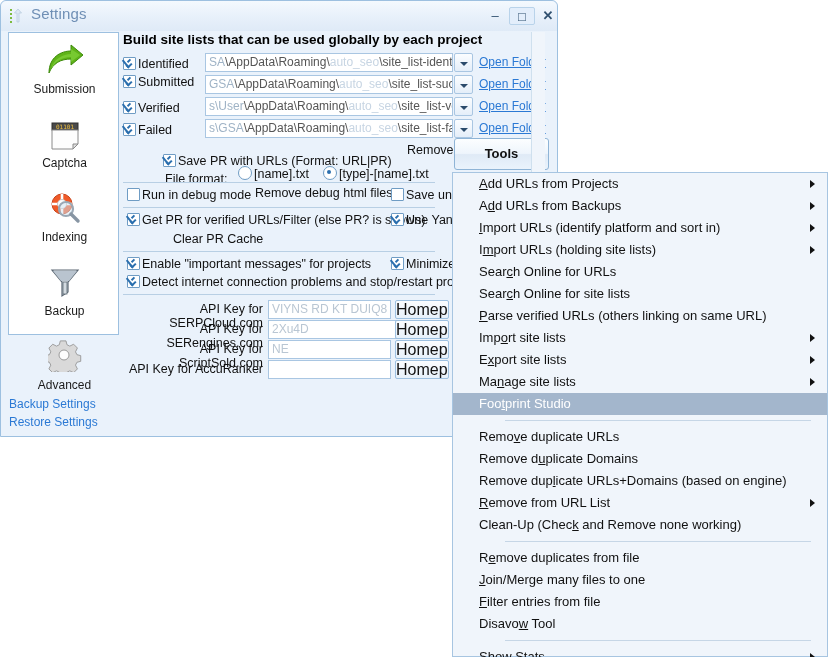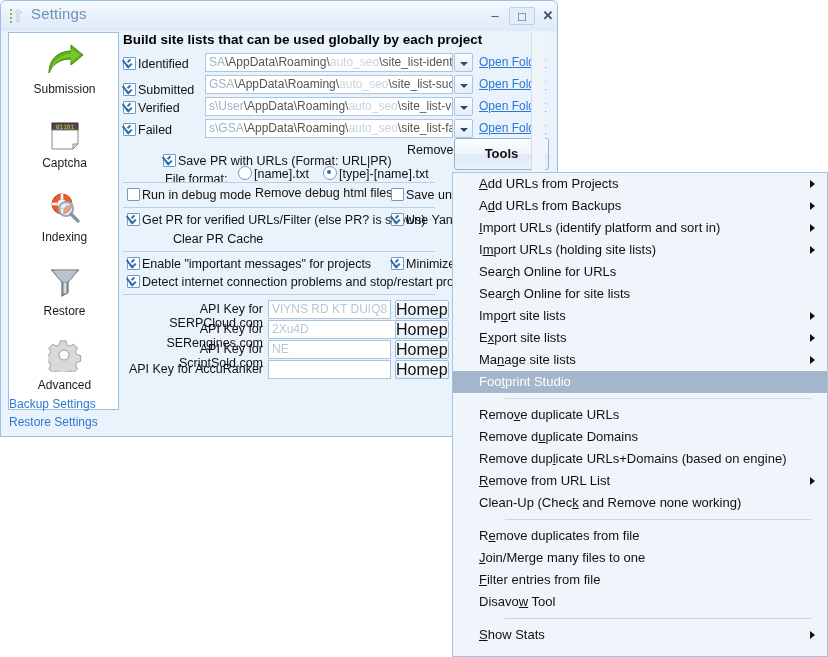--- a/index.html
+++ b/index.html
@@ -37,21 +37,21 @@
     font-size: 13px; color: #30506f; text-align: center; line-height: 18px;
     cursor: default;
   }
   .winbtn.min { left: 481px; }
   .winbtn.max { left: 508px; background: #e3eefb; border: 1px solid #b9d3ea;
                 box-sizing: border-box; border-radius: 2px; }
   .winbtn.close { left: 534px; font-weight: bold; }
 
   
   .sidebar {
-    position: absolute; left: 7px; top: 31px; width: 111px; height: 378px;
+    position: absolute; left: 7px; top: 31px; width: 111px; height: 303px;
     background: #ffffff; border: 1px solid #9dc0e0; box-sizing: border-box;
   }
   .side-item {
     position: absolute; left: 0; width: 111px; text-align: center;
   }
   .side-ico { height: 42px; display: flex; align-items: center; justify-content: center; }
   .side-lbl { font-size: 12px; color: #1b1b1b; margin-top: 1px; }
 
   .linkbtn {
     position: absolute; left: 8px; font-size: 12px; color: #2b79d4;
@@ -229,21 +229,21 @@
       </div>
 
       <div class="side-item" style="top:228px;">
         <div class="side-ico">
           <svg width="34" height="34" viewBox="0 0 34 34">
             <path d="M4 5 L30 5 L20 17 L20 27 L14 31 L14 17 Z" fill="#e9eef2" stroke="#5a6672" stroke-width="1.2"></path>
             <path d="M5 6 L29 6 L21 16 L13 16 Z" fill="#b9c4cf"></path>
             <rect x="15" y="17" width="4" height="12" fill="#d3dae0" stroke="#5a6672" stroke-width=".8"></rect>
           </svg>
         </div>
-        <div class="side-lbl">Restore</div>
+        <div class="side-lbl">Backup</div>
       </div>
 
       <div class="side-item" style="top:302px;">
         <div class="side-ico">
           <svg width="34" height="32" viewBox="0 0 34 32">
             <g fill="#d9d9d9" stroke="#9a9a9a" stroke-width="1">
               <path d="M14 2 h6 l1 4 3 1.5 4-2 4 4 -2 4 1.5 3 4 1 v6 l-4 1 -1.5 3 2 4 -4 4 -4-2 -3 1.5 -1 4 h-6 l-1-4 -3-1.5 -4 2 -4-4 2-4 -1.5-3 -4-1 v-6 l4-1 1.5-3 -2-4 4-4 4 2 3-1.5 Z" transform="translate(-1,-1) scale(0.95)"></path>
             </g>
             <circle cx="16" cy="15" r="5" fill="#fdfdfd" stroke="#9a9a9a"></circle>
           </svg>
@@ -259,21 +259,21 @@
 
       <div class="sec-title">Build site lists that can be used globally by each project</div>
 
       <div class="row" style="left:0; top:22px;">
         <span class="cb on"></span><span class="cblabel">Identified</span>
       </div>
       <div class="txtbox" style="left:82px; top:21px; width:248px;"><span class="semi">SA</span><span>\AppData\Roaming\</span><span class="dim">auto_seo</span><span>\site_list-identified</span></div>
       <div class="ddbtn" style="left:331px; top:21px;"></div>
       <div class="openlink" style="left:356px; top:23px;">Open Folder</div>
 
-      <div class="row" style="left:0; top:48px;">
+      <div class="row" style="left:0; top:40px;">
         <span class="cb on"></span><span class="cblabel">Submitted</span>
       </div>
       <div class="txtbox" style="left:82px; top:43px; width:248px;"><span class="semi">GSA</span><span>\AppData\Roaming\</span><span class="dim">auto_seo</span><span>\site_list-success</span></div>
       <div class="ddbtn" style="left:331px; top:43px;"></div>
       <div class="openlink" style="left:356px; top:45px;">Open Folder</div>
 
       <div class="row" style="left:0; top:66px;">
         <span class="cb on"></span><span class="cblabel">Verified</span>
       </div>
       <div class="txtbox" style="left:82px; top:65px; width:248px;"><span class="semi">s\User</span><span>\AppData\Roaming\</span><span class="dim">auto_seo</span><span>\site_list-verify</span></div>
@@ -355,20 +355,21 @@
     </div>
   </div>
 
   <div class="menu" id="menu">
       <div class="mi"><span><u>A</u>dd URLs from Projects</span><span class="arr"></span></div>
       <div class="mi"><span>A<u>d</u>d URLs from Backups</span><span class="arr"></span></div>
       <div class="mi"><span><u>I</u>mport URLs (identify platform and sort in)</span><span class="arr"></span></div>
       <div class="mi"><span>I<u>m</u>port URLs (holding site lists)</span><span class="arr"></span></div>
       <div class="mi"><span>Sear<u>c</u>h Online for URLs</span></div>
       <div class="mi"><span>Sear<u>c</u>h Online for site lists</span></div>
+      <div class="mi"><span><u>P</u>arse verified URLs (others linking on same URL)</span></div>
       <div class="mi"><span>Imp<u>o</u>rt site lists</span><span class="arr"></span></div>
       <div class="mi"><span>E<u>x</u>port site lists</span><span class="arr"></span></div>
       <div class="mi"><span>Ma<u>n</u>age site lists</span><span class="arr"></span></div>
       <div class="mi sel"><span>Foo<u>t</u>print Studio</span></div>
       <div class="msep"></div>
       <div class="mi"><span>Remo<u>v</u>e duplicate URLs</span></div>
       <div class="mi"><span>Remove d<u>u</u>plicate Domains</span></div>
       <div class="mi"><span>Remove dup<u>l</u>icate URLs+Domains (based on engine)</span></div>
       <div class="mi"><span><u>R</u>emove from URL List</span><span class="arr"></span></div>
       <div class="mi"><span>Clean-Up (Chec<u>k</u> and Remove none working)</span></div>

